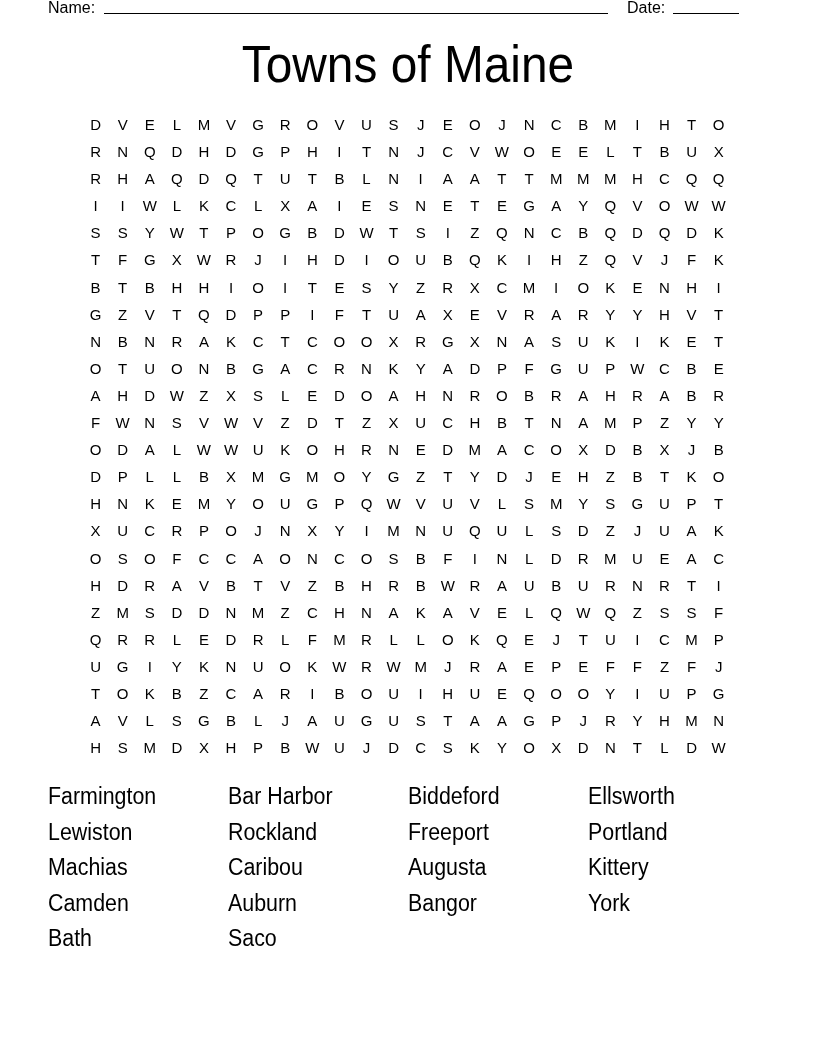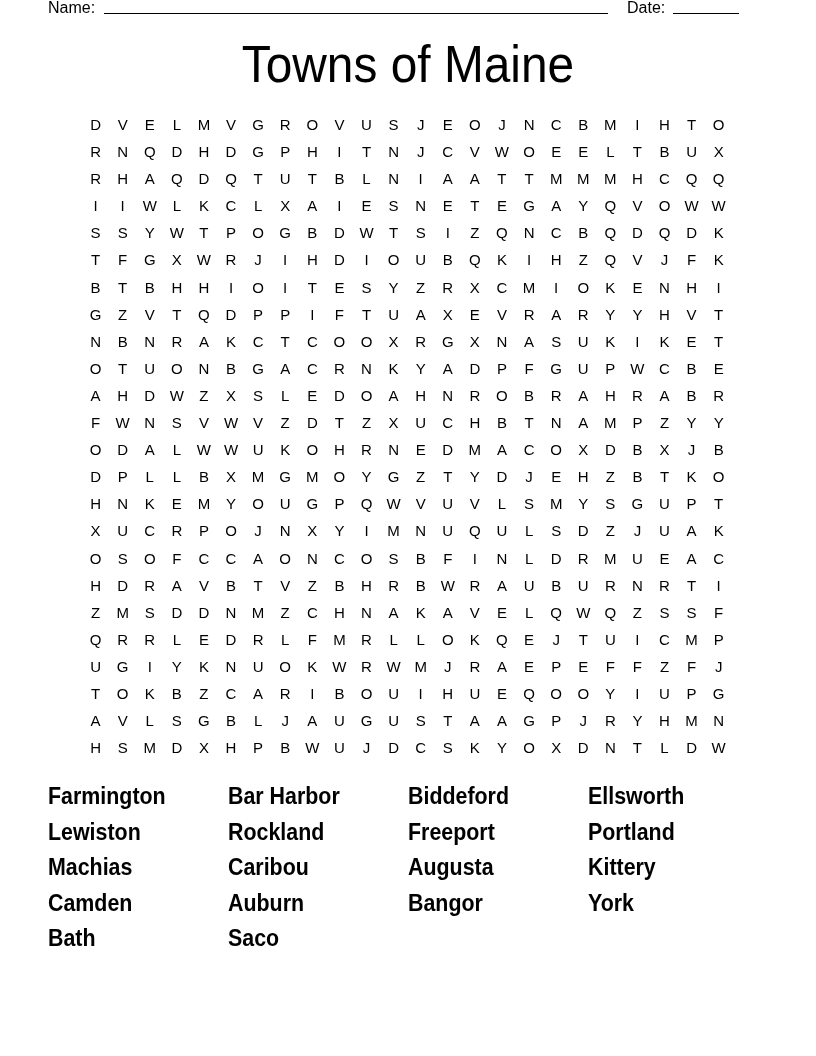--- a/index.html
+++ b/index.html
@@ -25,21 +25,21 @@
     }
     .grid {
       position: absolute; top: 111px; left: 82px;
       display: grid; grid-template-columns: repeat(24, 27.1px); grid-auto-rows: 27.1px;
     }
     .cell {
       font-size: 15px; text-align: center; line-height: 27px; height: 27px;
     }
     .words {
       position: absolute; top: 780px; left: 48px; width: 720px;
-      display: grid; grid-template-columns: repeat(4, 180px); grid-auto-rows: 35.5px; font-weight: bold;
+      display: grid; grid-template-columns: repeat(4, 180px); grid-auto-rows: 35.5px;
     }
     .word { font-size: 23px; line-height: 32px; transform-origin: left center; transform: scaleX(0.93); white-space: nowrap; }
   </style>
 </head>
 <body>
 
 <div class="header-line">
   <span class="name-label">Name:</span>
   <span class="name-blank"></span>
   <span class="date-label">Date:</span>

